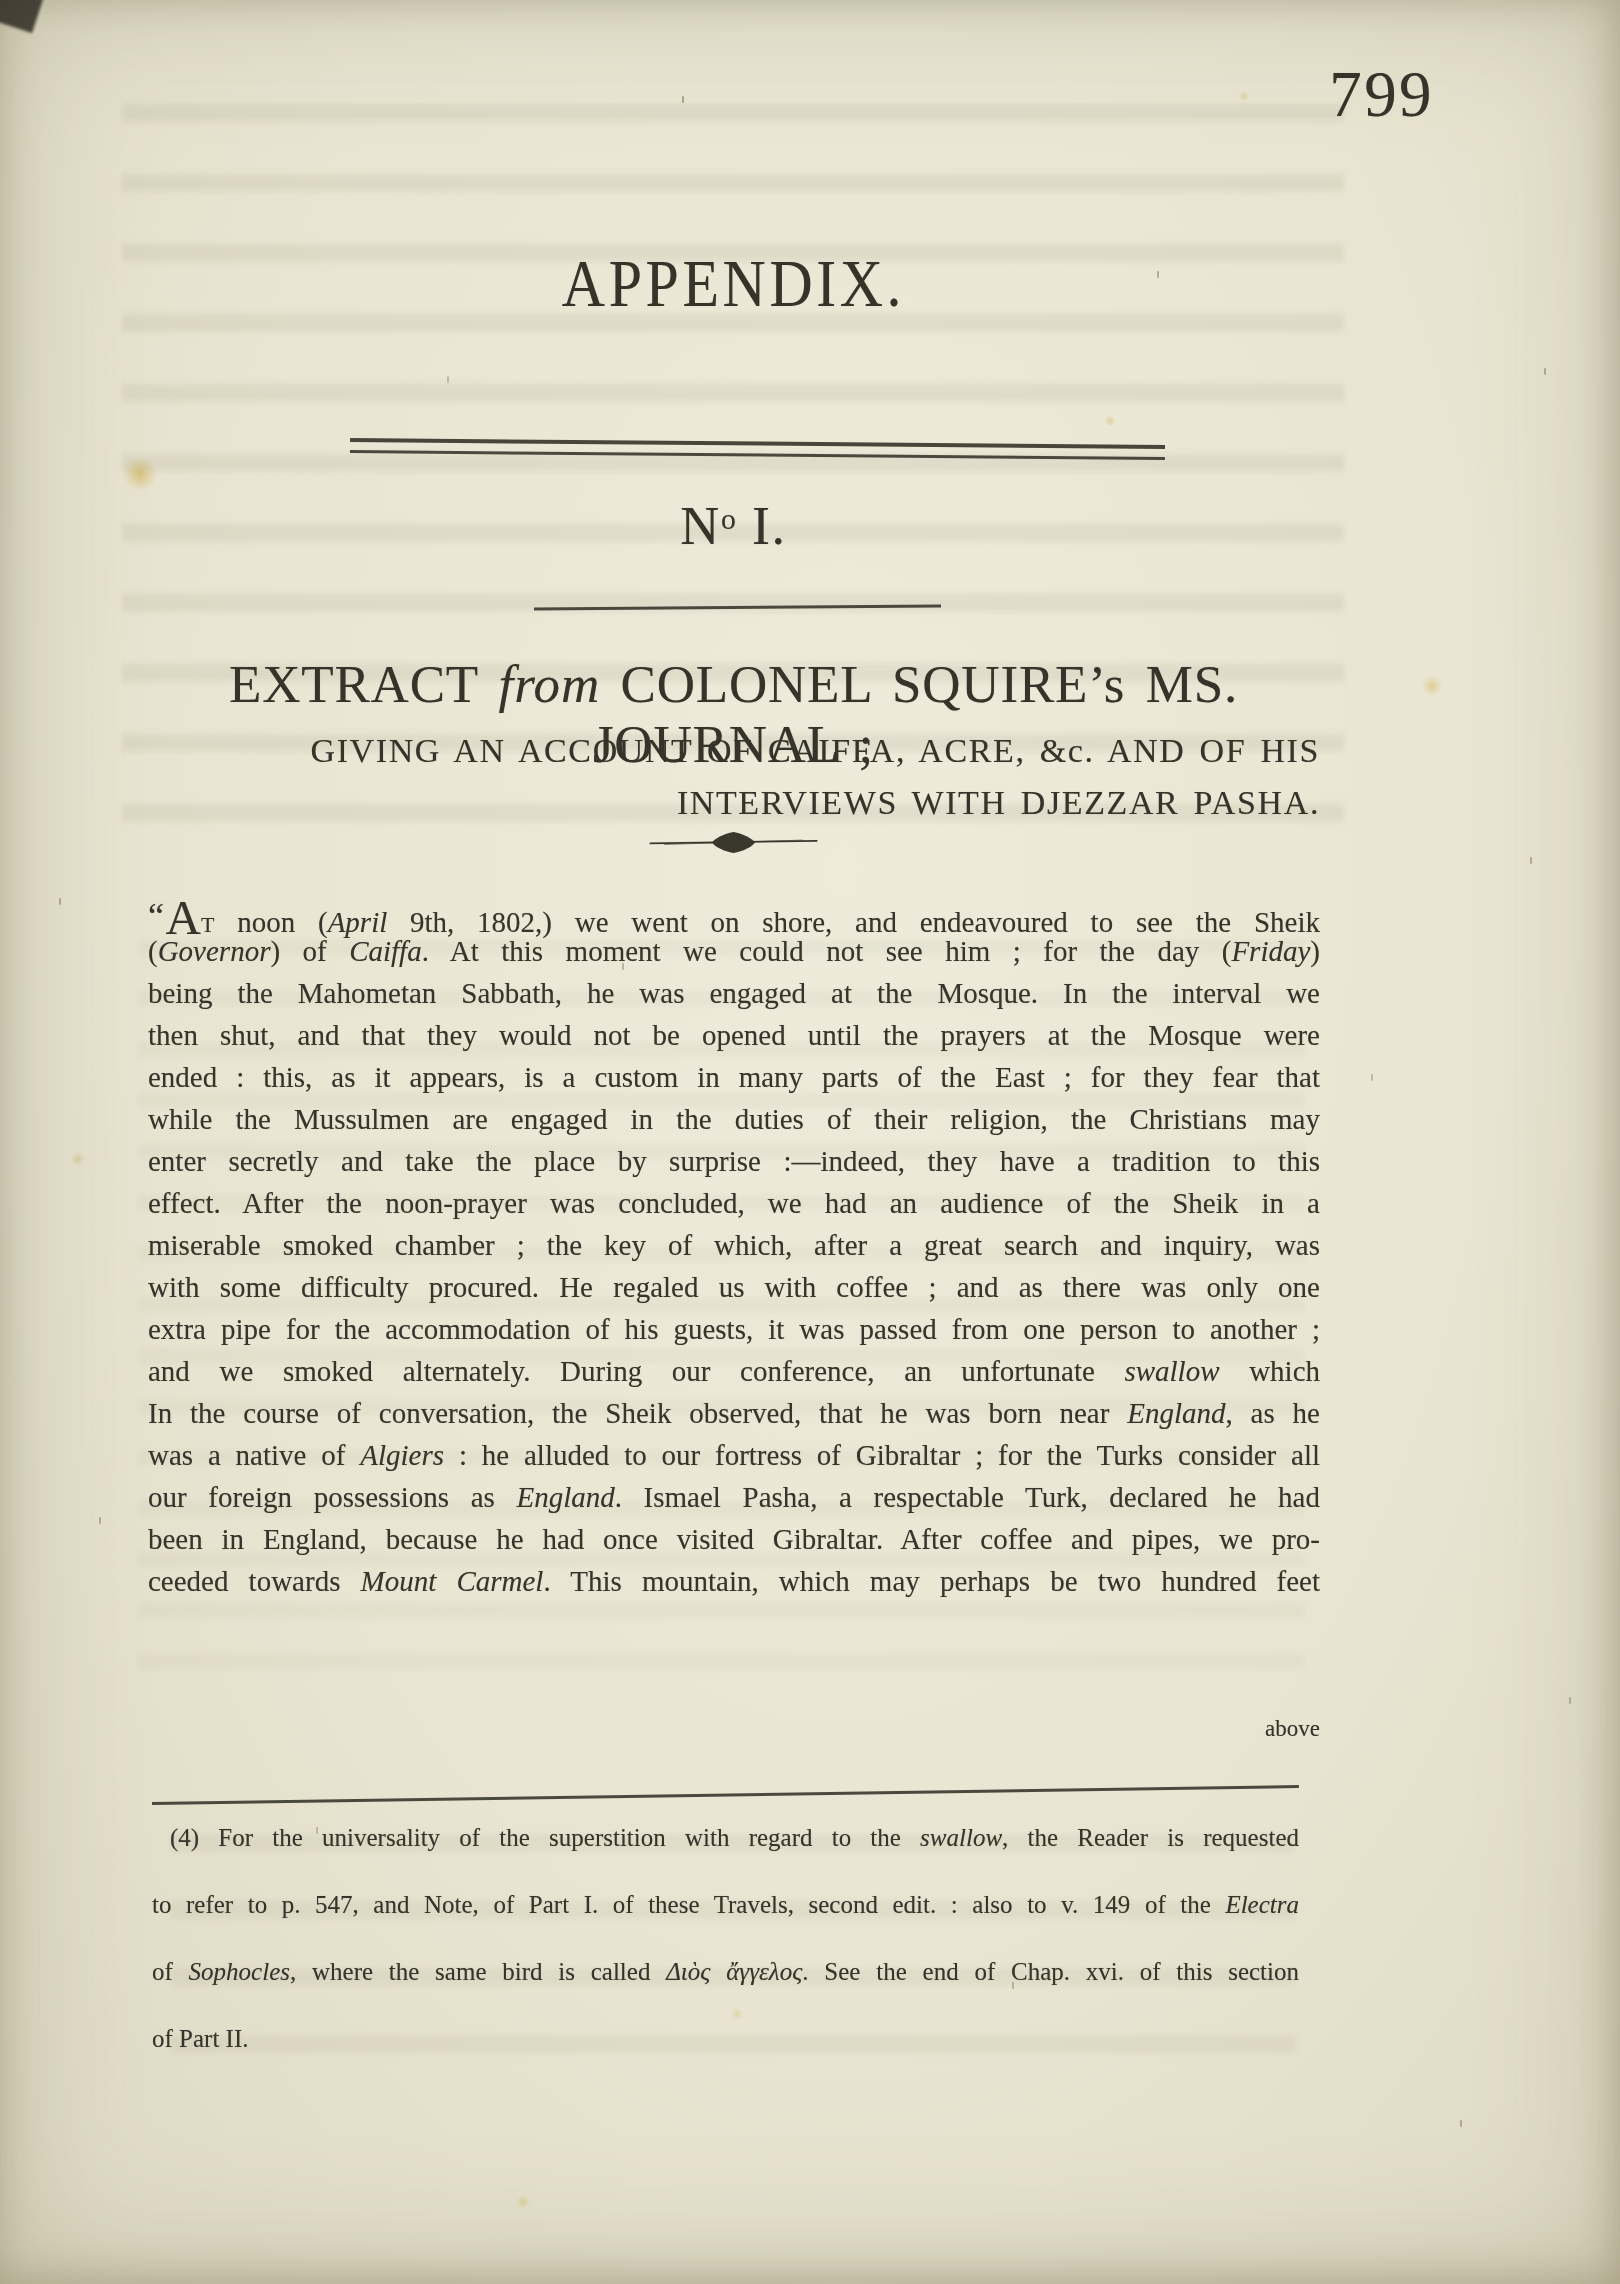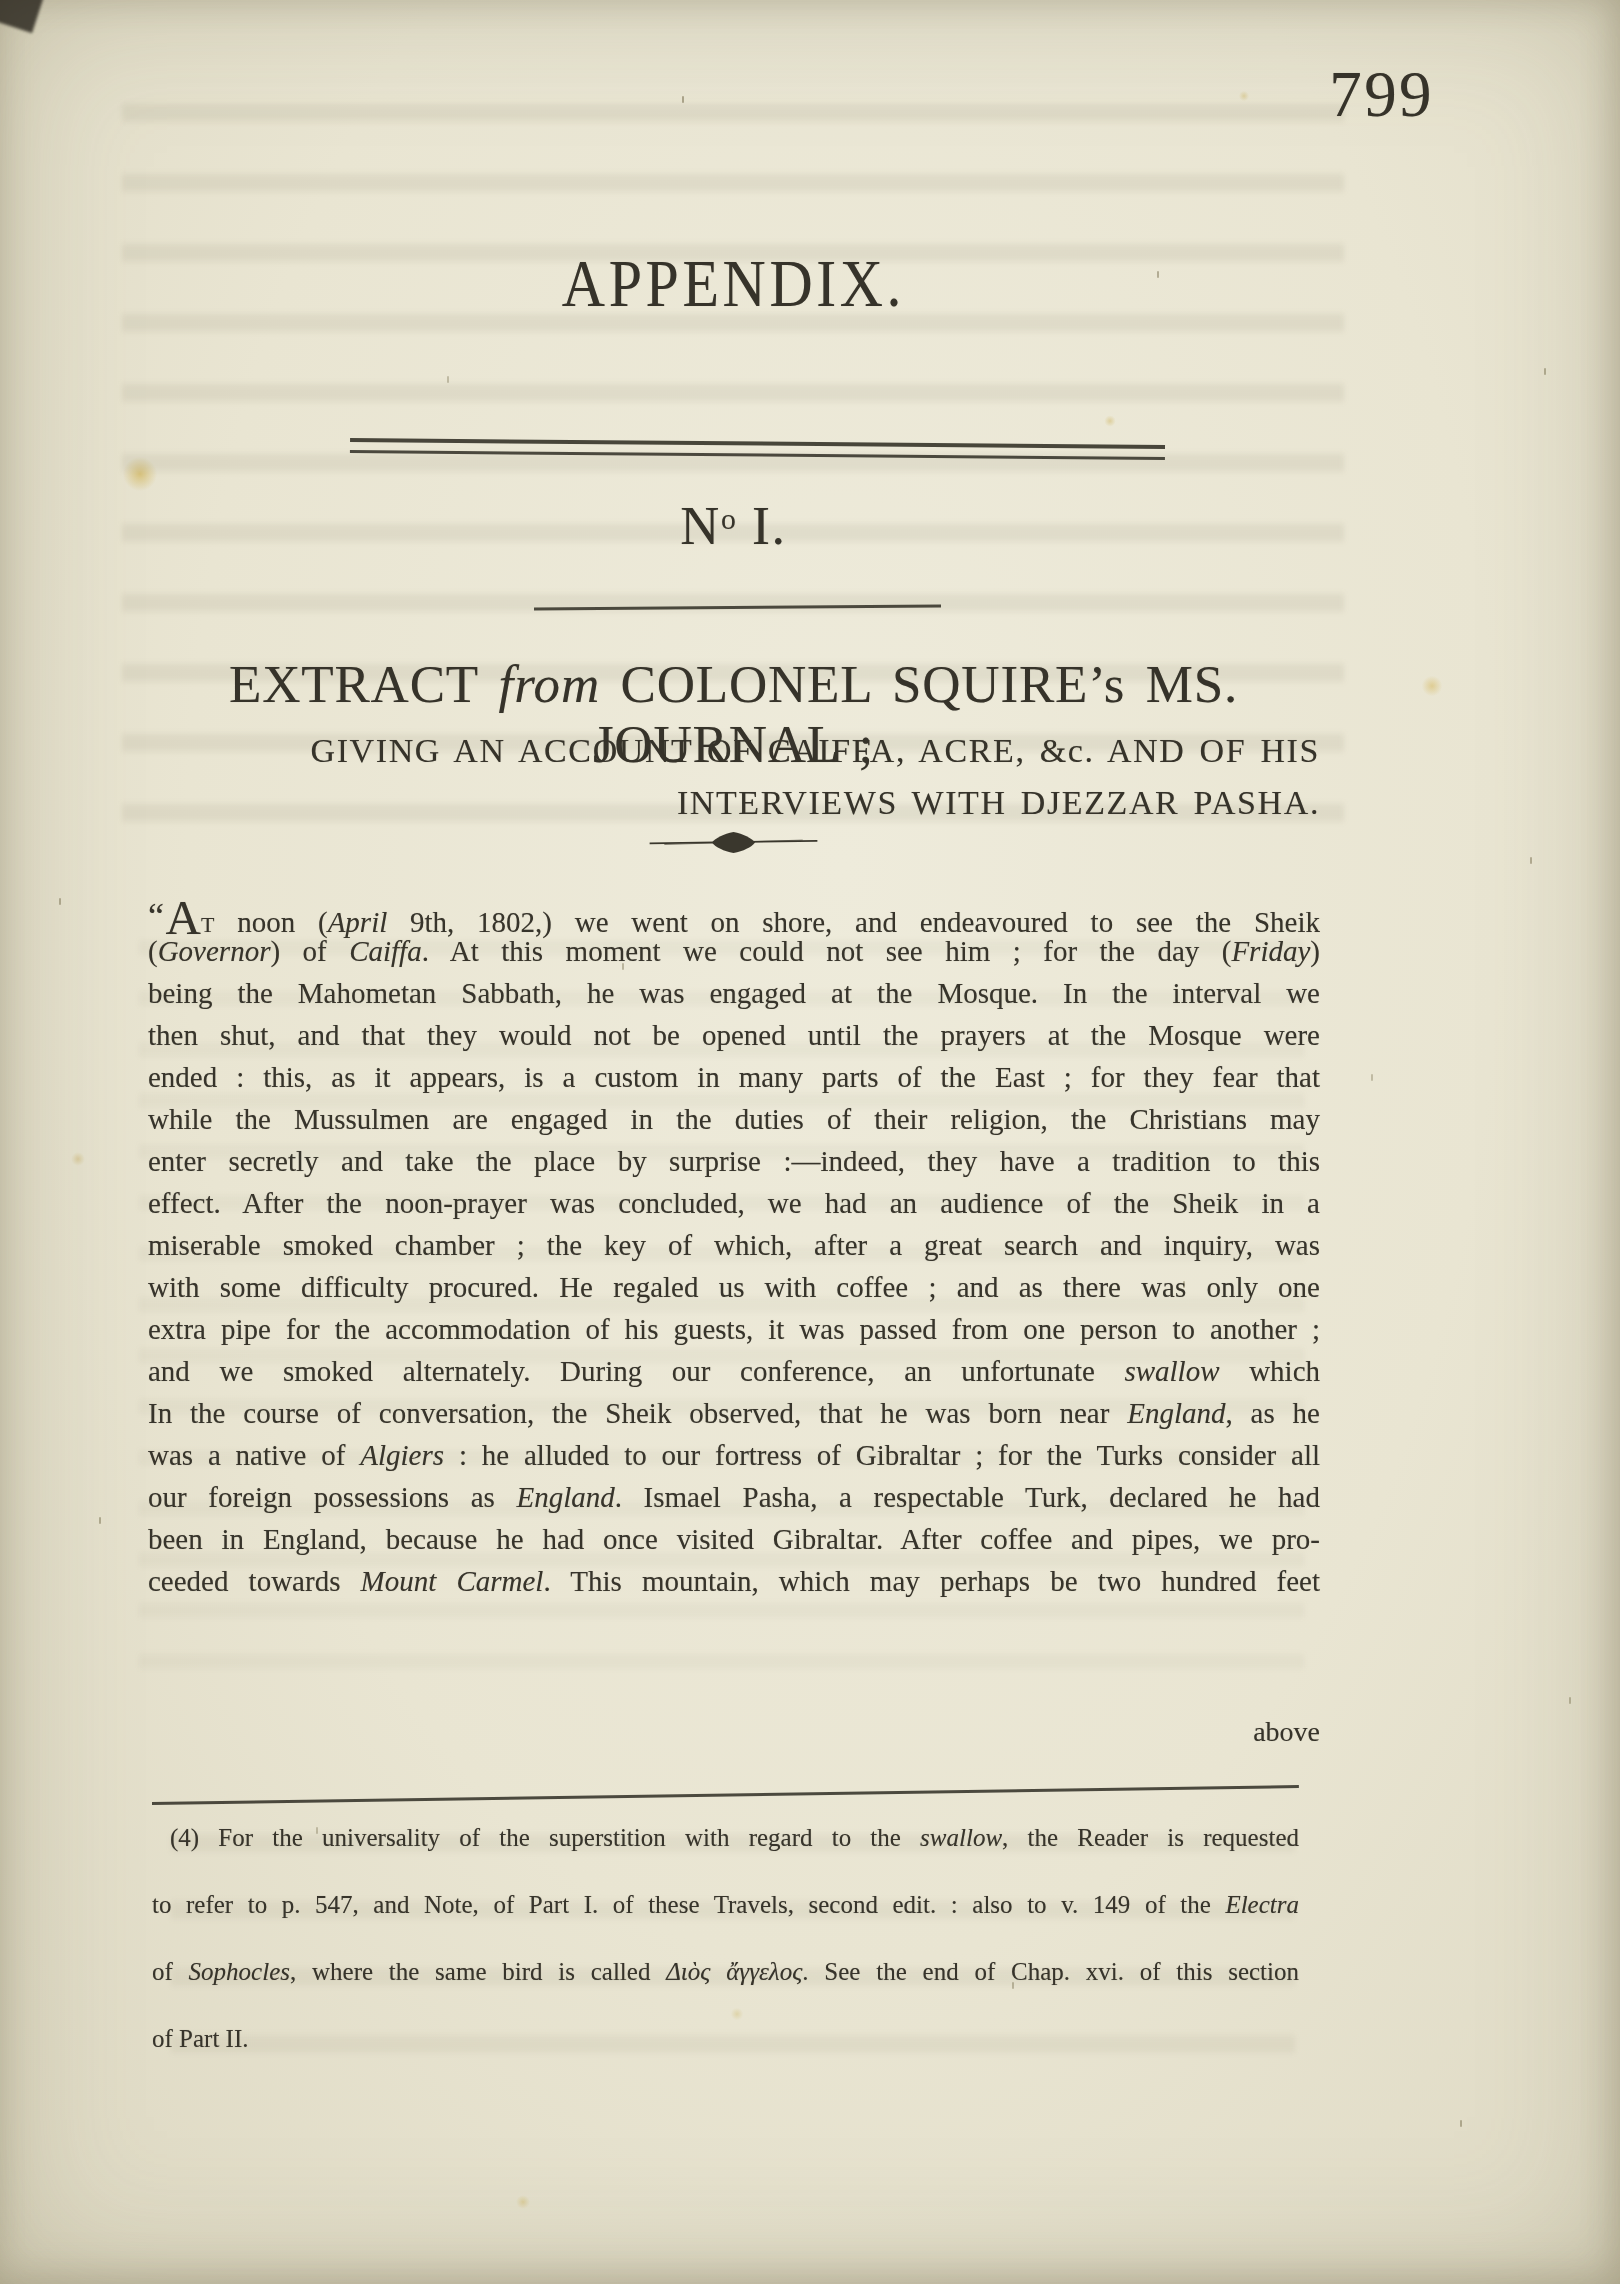--- a/index.html
+++ b/index.html
@@ -56,21 +56,21 @@
   .h-sub.s2{top:774px;}
   .ornament{position:absolute;top:826px;left:648px;width:171px;height:33px;}
   .bodytext{position:absolute;top:893px;left:148px;width:1172px;font-size:29px;}
   .bodytext .line{height:42px;text-align:justify;text-align-last:justify;overflow:visible;}
   .it{font-style:italic;}
   .gk{font-style:italic;}
   .oq{font-size:36px;vertical-align:.12em;letter-spacing:1.6px;}
   .initial{font-size:49px;line-height:1;vertical-align:-.04em;}
   .sct{font-size:22px;}
   .sup{font-size:58%;vertical-align:super;}
-  .catchword{position:absolute;top:1716px;left:148px;width:1172px;text-align:right;font-size:28px;}
+  .catchword{position:absolute;top:1716px;left:148px;width:1172px;text-align:right;font-size:23px;}
   .fnrule{position:absolute;left:152px;top:1802px;width:1147px;height:3.3px;background:#3a372d;opacity:.9;transform:rotate(-.85deg);transform-origin:left center;}
   .footnote{position:absolute;top:1824px;left:152px;width:1147px;font-size:25px;}
   .footnote .line{height:67px;text-align:justify;text-align-last:justify;}
   .footnote .line.indent{text-indent:18px;}
   .footnote .line.last{text-align-last:left;}
   .bodytext,.footnote,.h-extract,.h-sub,.title,.no1,.pagenum,.catchword{text-shadow:0 0 0.8px rgba(55,52,43,.35);}
 </style>
 </head>
 <body>
 

